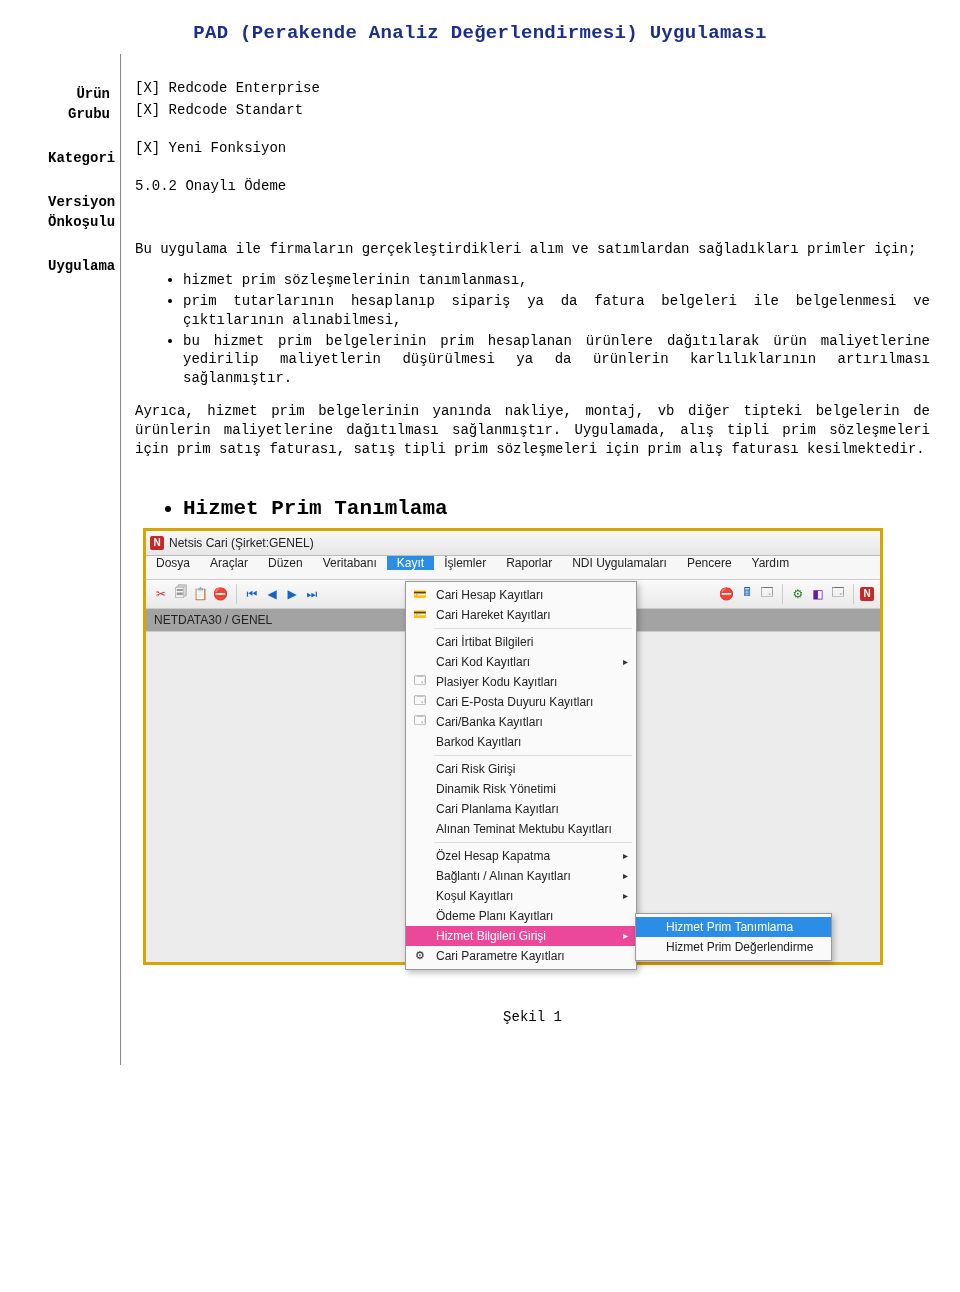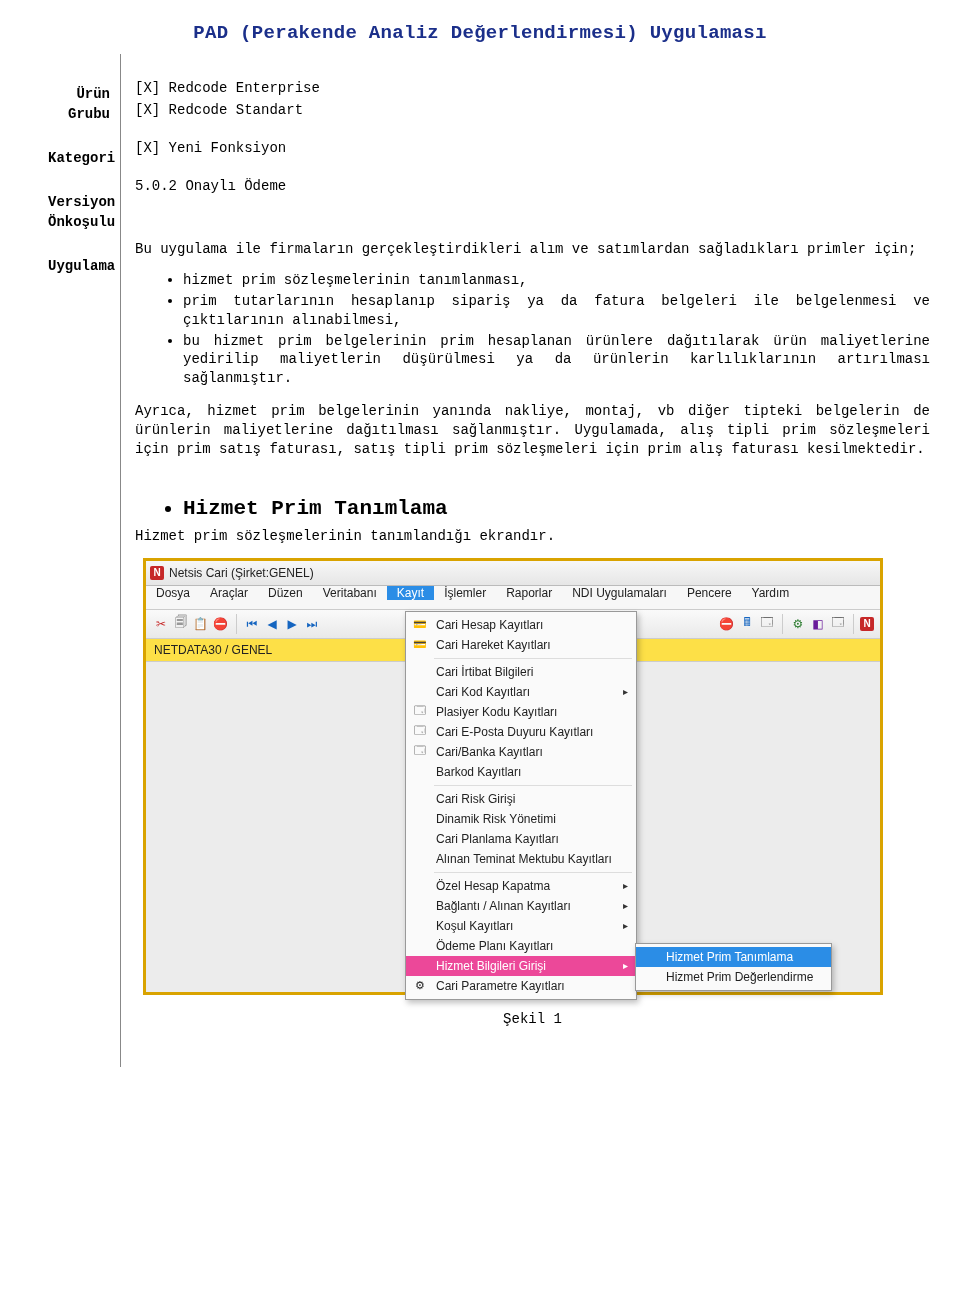--- a/index.html
+++ b/index.html
@@ -159,21 +159,21 @@
   .tb-btn.green { color: #2e7d32; }
   .tb-btn.purple { color: #6a1b9a; }
   .tb-sep {
     width: 1px;
     height: 20px;
     background: #ccc;
     margin: 0 4px;
   }
   .app-statusrow {
     height: 22px;
-    background: #fde047;
+    background: #a3a3a3;
     border-bottom: 1px solid #ccc;
     display: flex;
     align-items: center;
     padding-left: 8px;
     font-family: "Segoe UI", Tahoma, sans-serif;
     font-size: 12px;
     color: #222;
   }
   .app-workarea {
     height: 330px;
@@ -239,21 +239,21 @@
   .sub-item {
     padding: 3px 12px 3px 30px;
     white-space: nowrap;
   }
   .sub-item.selected {
     background: #2b8de6;
     color: #fff;
   }
   .figure-caption {
     text-align: center;
-    margin-top: 16px;
+    margin-top: 44px;
     font-size: 14px;
   }
 </style>
 </head>
 <body>
 
 <div class="page-title">PAD (Perakende Analiz Değerlendirmesi) Uygulaması</div>
 
 <div class="doc-body">
   <div class="left-col">
@@ -290,21 +290,20 @@
       <ul class="bullets">
         <li>hizmet prim sözleşmelerinin tanımlanması,</li>
         <li>prim tutarlarının hesaplanıp sipariş ya da fatura belgeleri ile belgelenmesi ve çıktılarının alınabilmesi,</li>
         <li>bu hizmet prim belgelerinin prim hesaplanan ürünlere dağıtılarak ürün maliyetlerine yedirilip maliyetlerin düşürülmesi ya da ürünlerin karlılıklarının artırılması sağlanmıştır.</li>
       </ul>
       <div class="body-para">Ayrıca, hizmet prim belgelerinin yanında nakliye, montaj, vb diğer tipteki belgelerin de ürünlerin maliyetlerine dağıtılması sağlanmıştır. Uygulamada, alış tipli prim sözleşmeleri için prim satış faturası, satış tipli prim sözleşmeleri için prim alış faturası kesilmektedir.</div>
 
       <ul class="heading-bullet">
         <li>Hizmet Prim Tanımlama</li>
       </ul>
-      <div class="subtext">Hizmet prim sözleşmelerinin tanımlandığı ekrandır.</div>
 
       <div class="screenshot-wrap">
         <div class="app-window">
 
           <div class="app-titlebar">
             <span class="tb-icon">N</span>
             <span>Netsis Cari (Şirket:GENEL)</span>
           </div>
 
           <div class="app-menubar">

